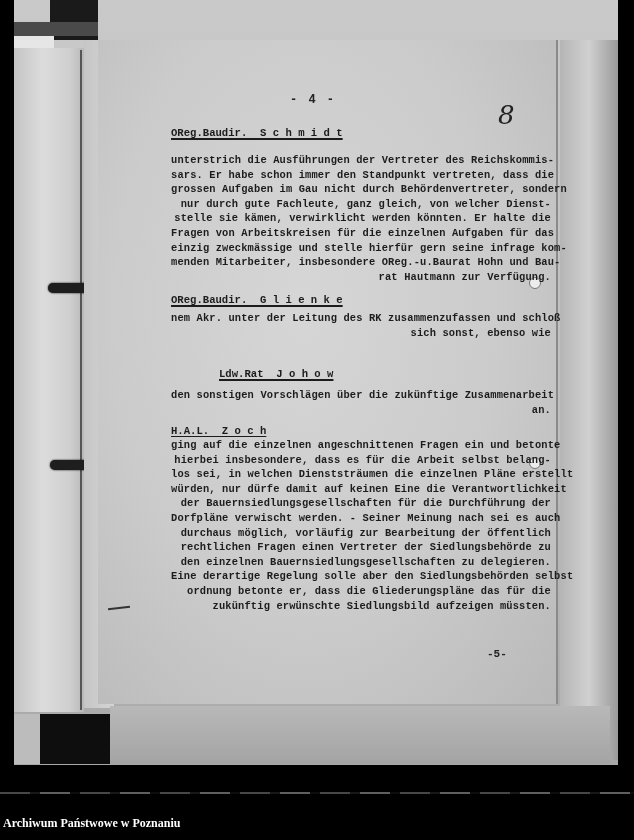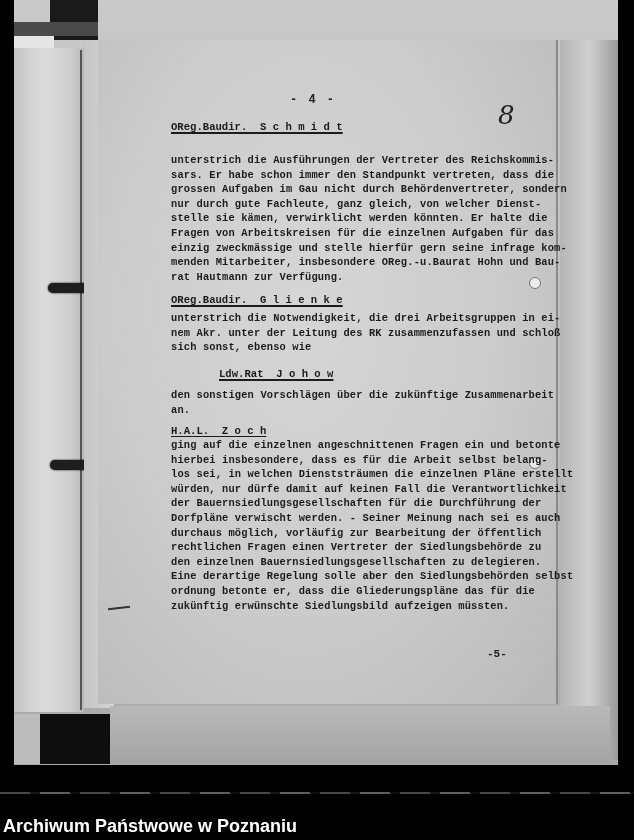--- a/index.html
+++ b/index.html
@@ -72,28 +72,28 @@
     .folio {
       position: absolute; left: 498px; top: 100px; font-family: "DejaVu Serif", serif;
       font-size: 26px; color: #222; font-style: italic;
     }
 
     .text-block {
       position: absolute; left: 171px; width: 380px;
       font-size: 10.4px; line-height: 14.6px; color: #1c1c1c; font-weight: bold;
       letter-spacing: 0.15px;
     }
-    .text-block .line { white-space: nowrap; display: block; }
+    .text-block .line { white-space: nowrap; display: block; text-align: right; }
     .speaker {
       position: absolute; left: 171px; font-size: 10.6px; font-weight: bold; color: #1c1c1c;
       text-decoration: underline; text-decoration-thickness: 1.5px; text-underline-offset: 2px;
       white-space: pre;
     }
 
-    .s1 { top: 121px; }
+    .s1 { top: 127px; }
     .t1 { top: 153px; }
     .s2 { top: 294px; }
     .t2 { top: 311px; }
     .s3 { top: 368px; margin-left: 48px; }
     .t3 { top: 388px; }
     .s4 { top: 425px; text-decoration: underline; }
     .t4 { top: 438px; }
 
     .next-page {
       position: absolute; left: 487px; top: 648px; font-size: 11px; font-weight: bold; color: #222;
@@ -111,22 +111,22 @@
       transform: rotate(-6deg);
     }
 
     .scan-line {
       position: absolute; left: 0; top: 792px; width: 634px; height: 2px;
       background: repeating-linear-gradient(90deg, #666 0 30px, #222 30px 40px, #888 40px 70px, #111 70px 80px);
       opacity: 0.7;
     }
 
     .archive-label {
-      position: absolute; left: 3px; top: 816px; font-family: Liberation Sans, sans-serif;
-      font-size: 18px; font-weight: bold; color: #ffffff;
+      position: absolute; left: 3px; top: 816px; font-family: Liberation Serif, serif;
+      font-size: 12px; font-weight: bold; color: #ffffff;
     }
   </style>
 </head>
 <body>
 
 <div class="scan-area">
   <div class="board"></div>
   <div class="board-right-shadow"></div>
   <div class="top-clip-dark"></div>
   <div class="top-clip-bar"></div>
@@ -159,37 +159,36 @@
     <span class="line">nur durch gute Fachleute, ganz gleich, von welcher Dienst-</span>
     <span class="line">stelle sie kämen, verwirklicht werden könnten. Er halte die</span>
     <span class="line">Fragen von Arbeitskreisen für die einzelnen Aufgaben für das</span>
     <span class="line">einzig zweckmässige und stelle hierfür gern seine infrage kom-</span>
     <span class="line">menden Mitarbeiter, insbesondere OReg.-u.Baurat Hohn und Bau-</span>
     <span class="line">rat Hautmann zur Verfügung.</span>
   </div>
 
   <div class="speaker s2">OReg.Baudir.  G l i e n k e</div>
   <div class="text-block t2">
-    <span class="line">unterstrich die Notwendigkeit, die drei Arbeitsgruppen in ei-</span>
     <span class="line">nem Akr. unter der Leitung des RK zusammenzufassen und schloß</span>
     <span class="line">sich sonst, ebenso wie</span>
   </div>
 
   <div class="speaker s3">Ldw.Rat  J o h o w</div>
   <div class="text-block t3">
     <span class="line">den sonstigen Vorschlägen über die zukünftige Zusammenarbeit</span>
     <span class="line">an.</span>
   </div>
 
   <div class="speaker s4">H.A.L.  Z o c h</div>
   <div class="text-block t4">
     <span class="line">ging auf die einzelnen angeschnittenen Fragen ein und betonte</span>
     <span class="line">hierbei insbesondere, dass es für die Arbeit selbst belang-</span>
     <span class="line">los sei, in welchen Dienststräumen die einzelnen Pläne erstellt</span>
-    <span class="line">würden, nur dürfe damit auf keinen Fall die Verantwortlichkeit</span>
+    <span class="line">würden, nur dürfe damit auf keinen Eine die Verantwortlichkeit</span>
     <span class="line">der Bauernsiedlungsgesellschaften für die Durchführung der</span>
     <span class="line">Dorfpläne verwischt werden. - Seiner Meinung nach sei es auch</span>
     <span class="line">durchaus möglich, vorläufig zur Bearbeitung der öffentlich</span>
     <span class="line">rechtlichen Fragen einen Vertreter der Siedlungsbehörde zu</span>
     <span class="line">den einzelnen Bauernsiedlungsgesellschaften zu delegieren.</span>
     <span class="line">Eine derartige Regelung solle aber den Siedlungsbehörden selbst</span>
     <span class="line">ordnung betonte er, dass die Gliederungspläne das für die</span>
     <span class="line">zukünftig erwünschte Siedlungsbild aufzeigen müssten.</span>
   </div>
 

